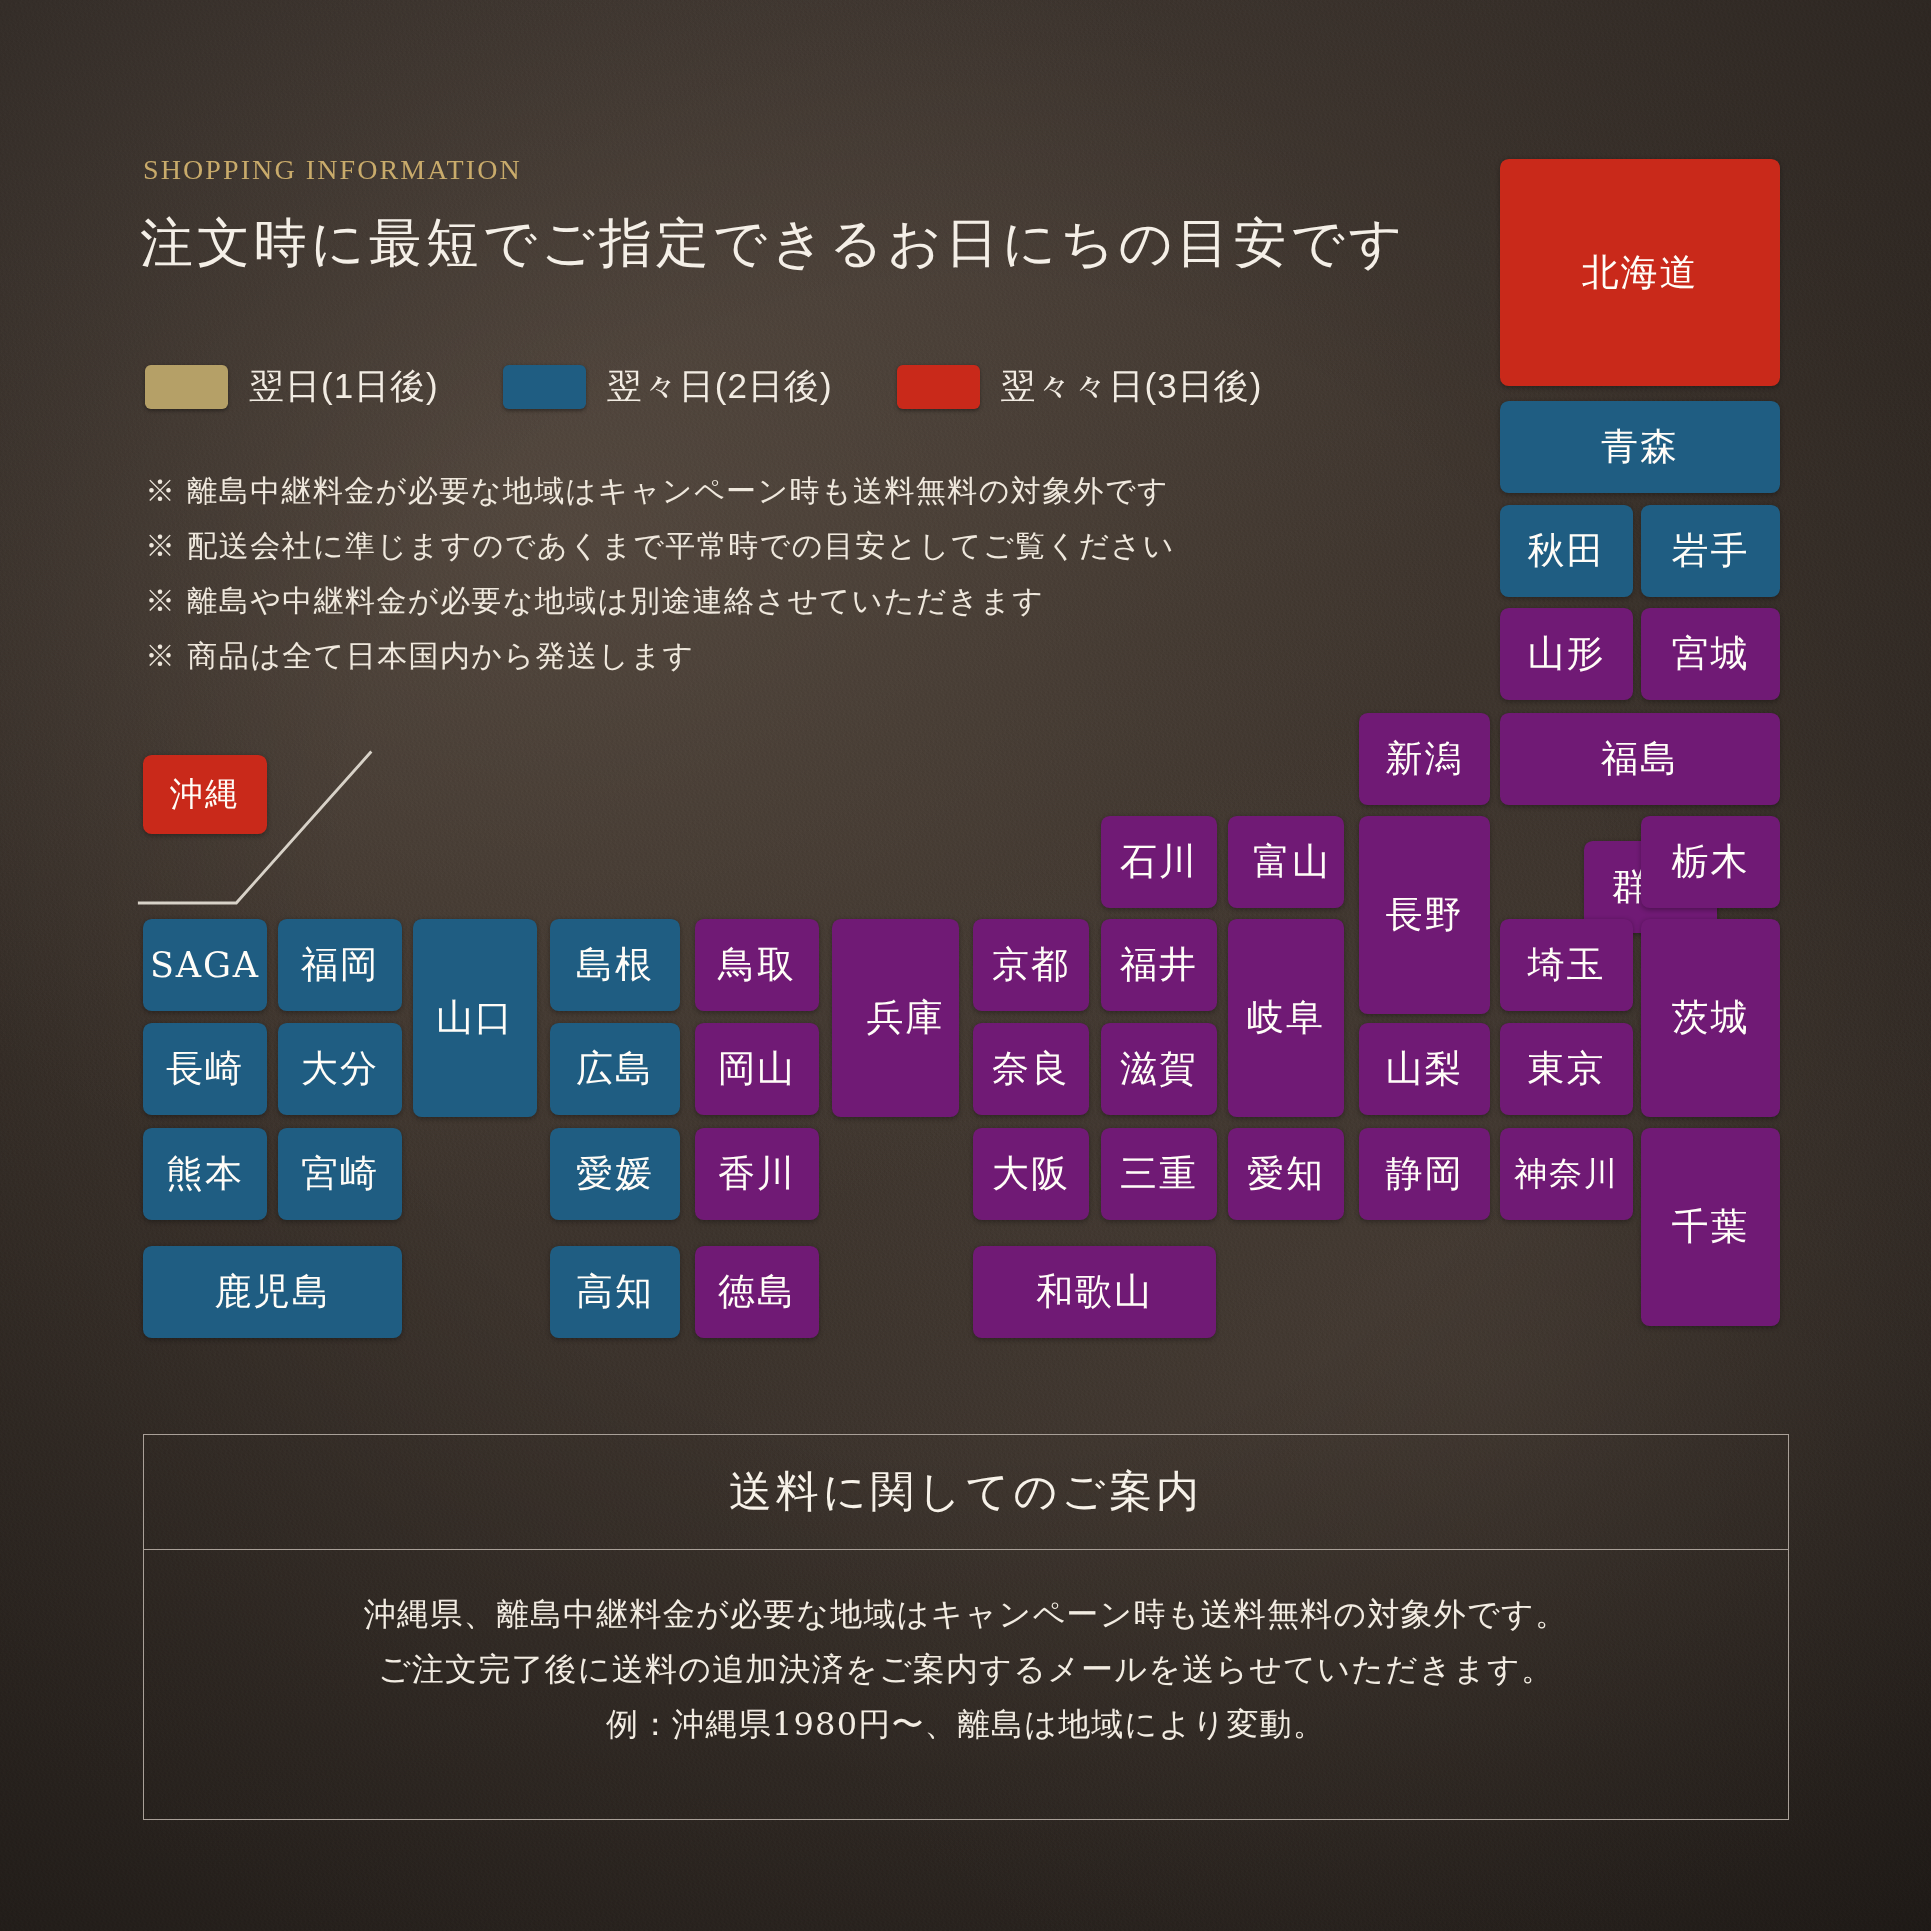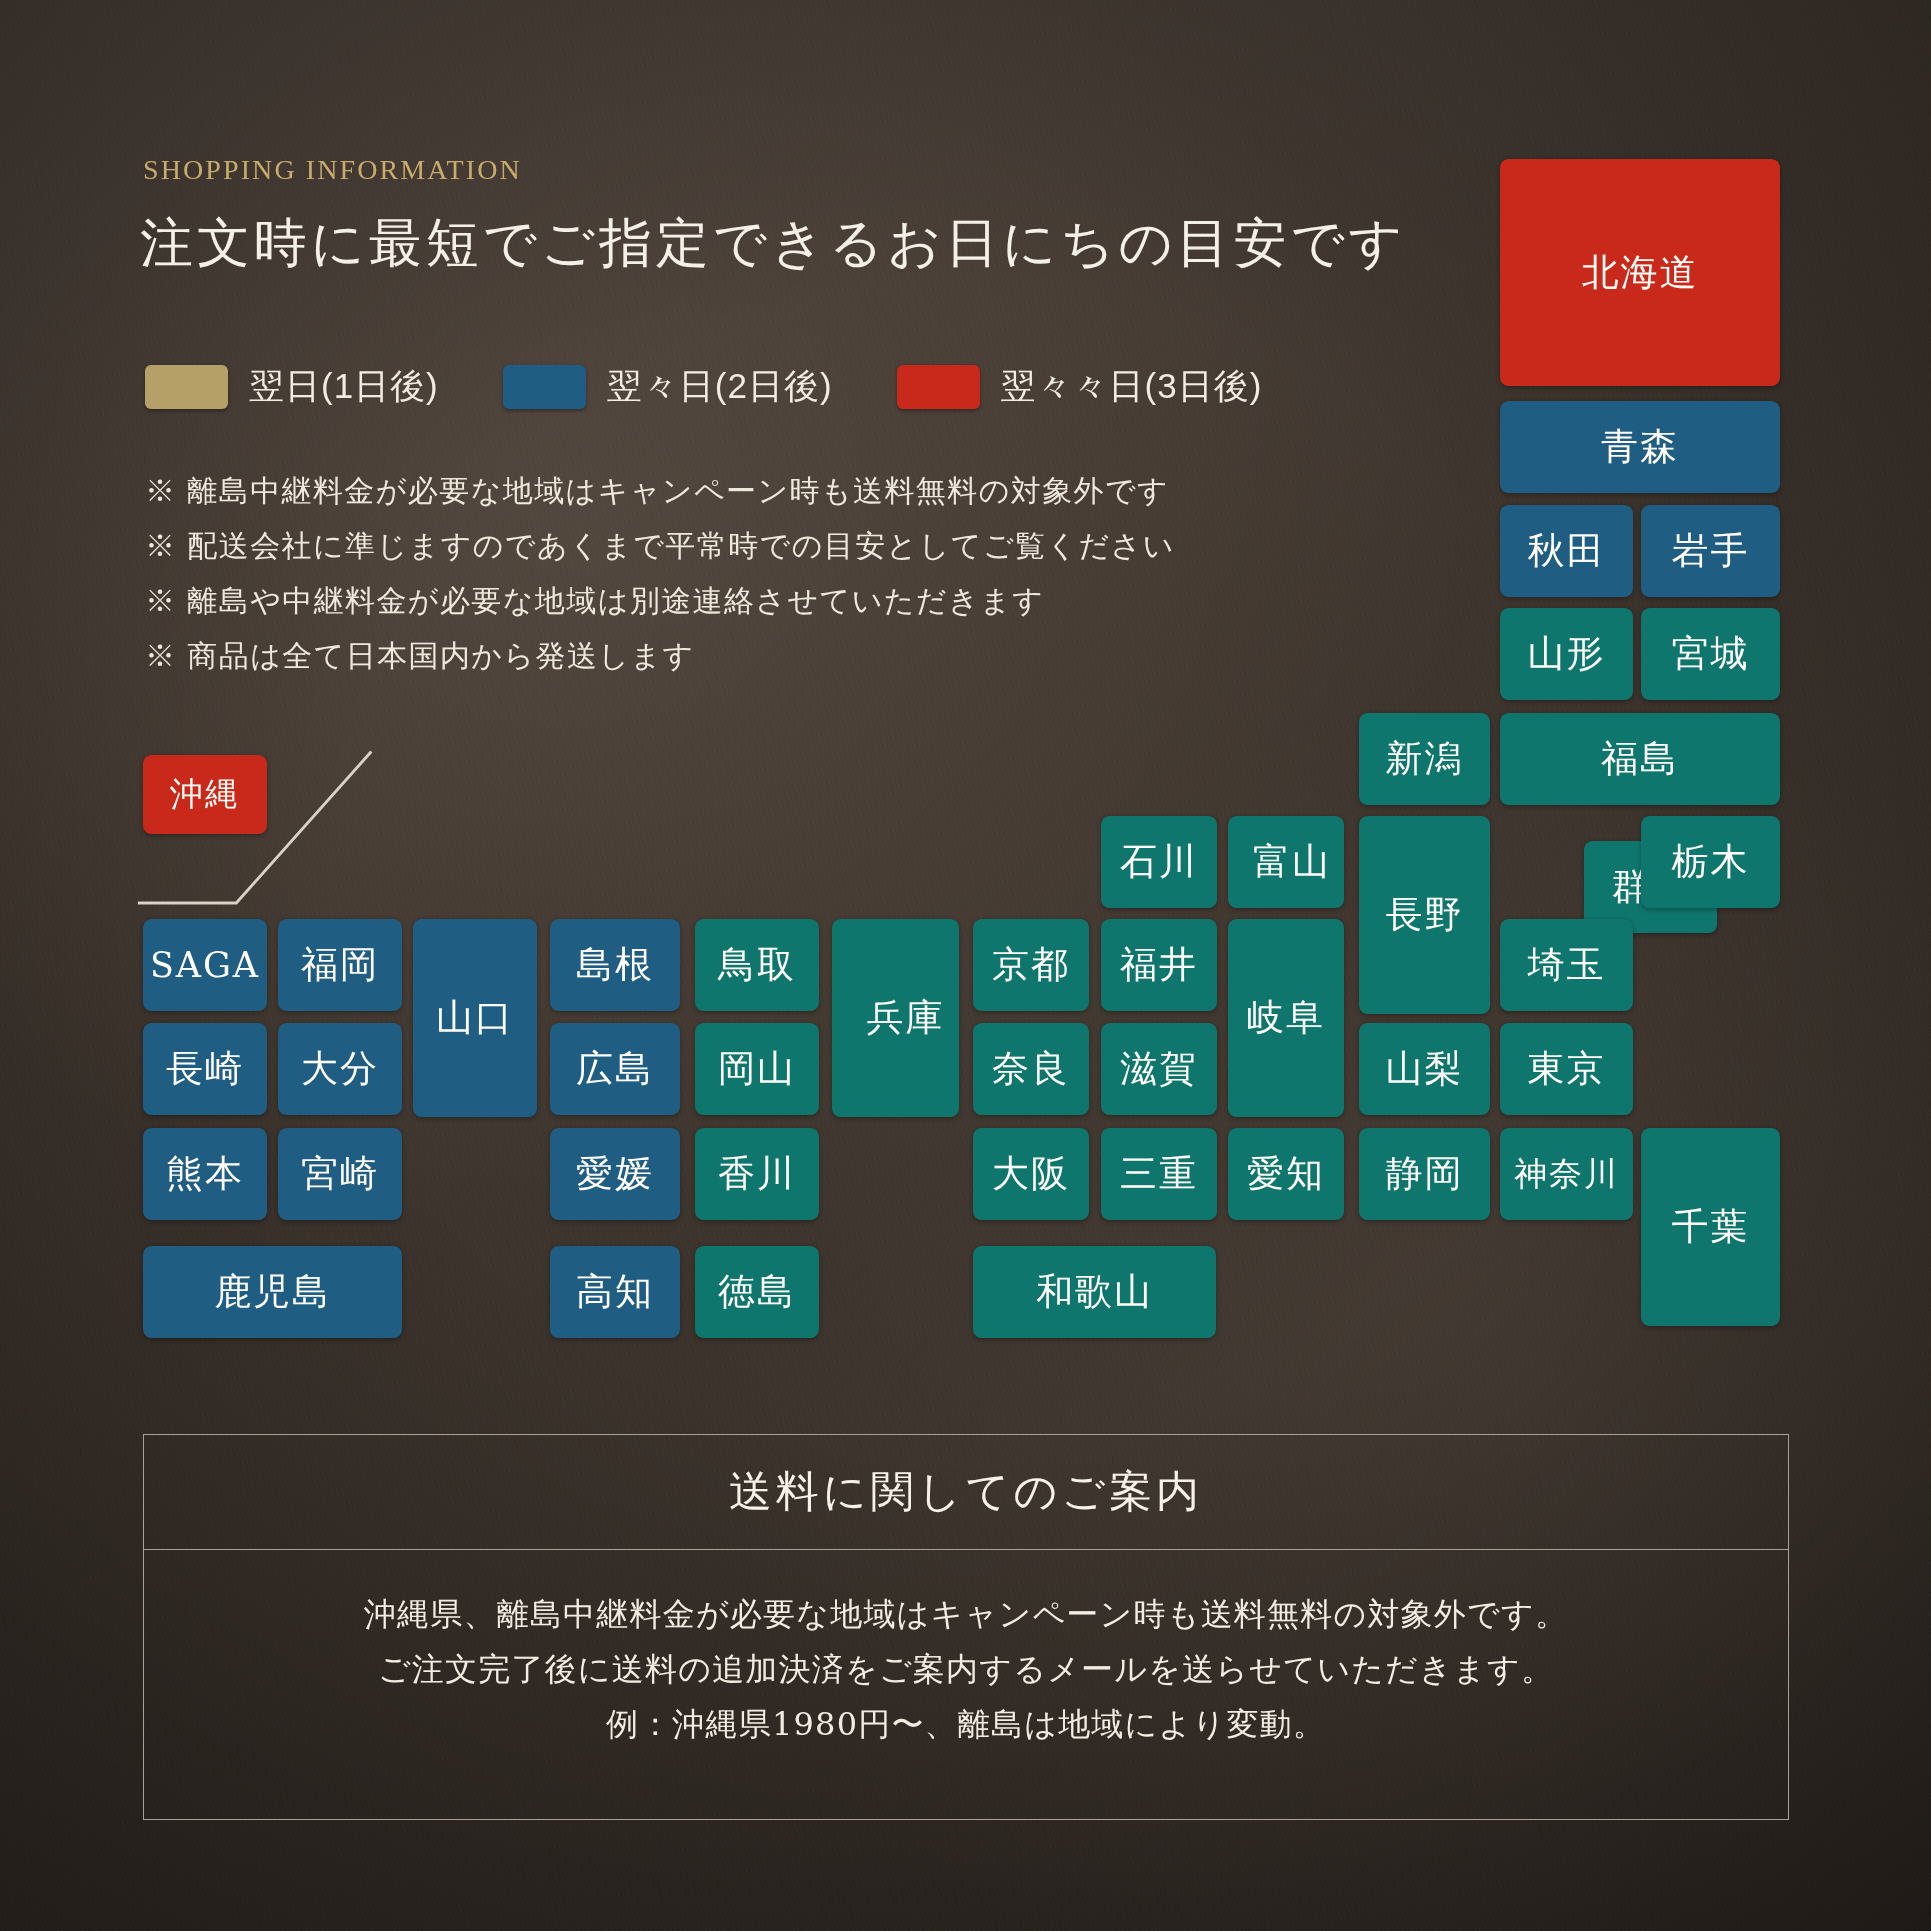--- a/index.html
+++ b/index.html
@@ -99,21 +99,21 @@
     display: flex;
     align-items: center;
     justify-content: center;
     color: #fffdf8;
     font-family: "DejaVu Serif", serif;
     letter-spacing: 1.9px;
     box-shadow: 0 1.9px 4.8px rgba(0,0,0,0.30);
     pointer-events: auto;
     box-sizing: border-box;
   }
-  .c-gold { background: #0f766e; }
+  .c-gold { background: #701a75; }
   .c-blue { background: #1f5d82; }
   .c-red  { background: #c9291a; }
 
   
   .leader {
     position: absolute;
     left: 135px; top: 734px;
     width: 299px; height: 174px;
     pointer-events: none;
   }
@@ -194,20 +194,21 @@
     <div class="pref c-gold" style="left: 1500px; top: 608px; width: 133px; height: 92px; font-size: 37px;">山形</div>
     <div class="pref c-gold" style="left: 1641px; top: 608px; width: 139px; height: 92px; font-size: 37px;">宮城</div>
     <div class="pref c-gold" style="left: 1359px; top: 713px; width: 131px; height: 92px; font-size: 37px;">新潟</div>
     <div class="pref c-gold" style="left: 1500px; top: 713px; width: 280px; height: 92px; font-size: 37px;">福島</div>
     <div class="pref c-gold" style="left: 1101px; top: 816px; width: 116px; height: 92px; font-size: 37px;">石川</div>
     <div class="pref c-gold" style="left: 1228px; top: 816px; width: 116px; height: 92px; font-size: 37px; padding-left: 12px;">富山</div>
     <div class="pref c-gold" style="left: 1359px; top: 816px; width: 131px; height: 198px; font-size: 37px;">長野</div>
     <div class="pref c-gold" style="left: 1584px; top: 816px; width: 133px; height: 92px; font-size: 37px; margin-top: 25px;">群馬</div>
     <div class="pref c-gold" style="left: 1641px; top: 816px; width: 139px; height: 92px; font-size: 37px;">栃木</div>
     <div class="pref c-gold" style="left: 1500px; top: 919px; width: 133px; height: 92px; font-size: 37px;">埼玉</div>
+    <div class="pref c-gold" style="left: 1641px; top: 919px; width: 139px; height: 198px; font-size: 37px;">茨城</div>
     <div class="pref c-gold" style="left: 1101px; top: 919px; width: 116px; height: 92px; font-size: 37px;">福井</div>
     <div class="pref c-gold" style="left: 1228px; top: 919px; width: 116px; height: 198px; font-size: 37px;">岐阜</div>
     <div class="pref c-gold" style="left: 1359px; top: 1023px; width: 131px; height: 92px; font-size: 37px;">山梨</div>
     <div class="pref c-gold" style="left: 1500px; top: 1023px; width: 133px; height: 92px; font-size: 37px;">東京</div>
     <div class="pref c-gold" style="left: 1101px; top: 1023px; width: 116px; height: 92px; font-size: 37px;">滋賀</div>
     <div class="pref c-gold" style="left: 973px; top: 919px; width: 116px; height: 92px; font-size: 37px;">京都</div>
     <div class="pref c-gold" style="left: 973px; top: 1023px; width: 116px; height: 92px; font-size: 37px;">奈良</div>
     <div class="pref c-gold" style="left: 973px; top: 1128px; width: 116px; height: 92px; font-size: 37px;">大阪</div>
     <div class="pref c-gold" style="left: 1101px; top: 1128px; width: 116px; height: 92px; font-size: 37px;">三重</div>
     <div class="pref c-gold" style="left: 1228px; top: 1128px; width: 116px; height: 92px; font-size: 37px;">愛知</div>

